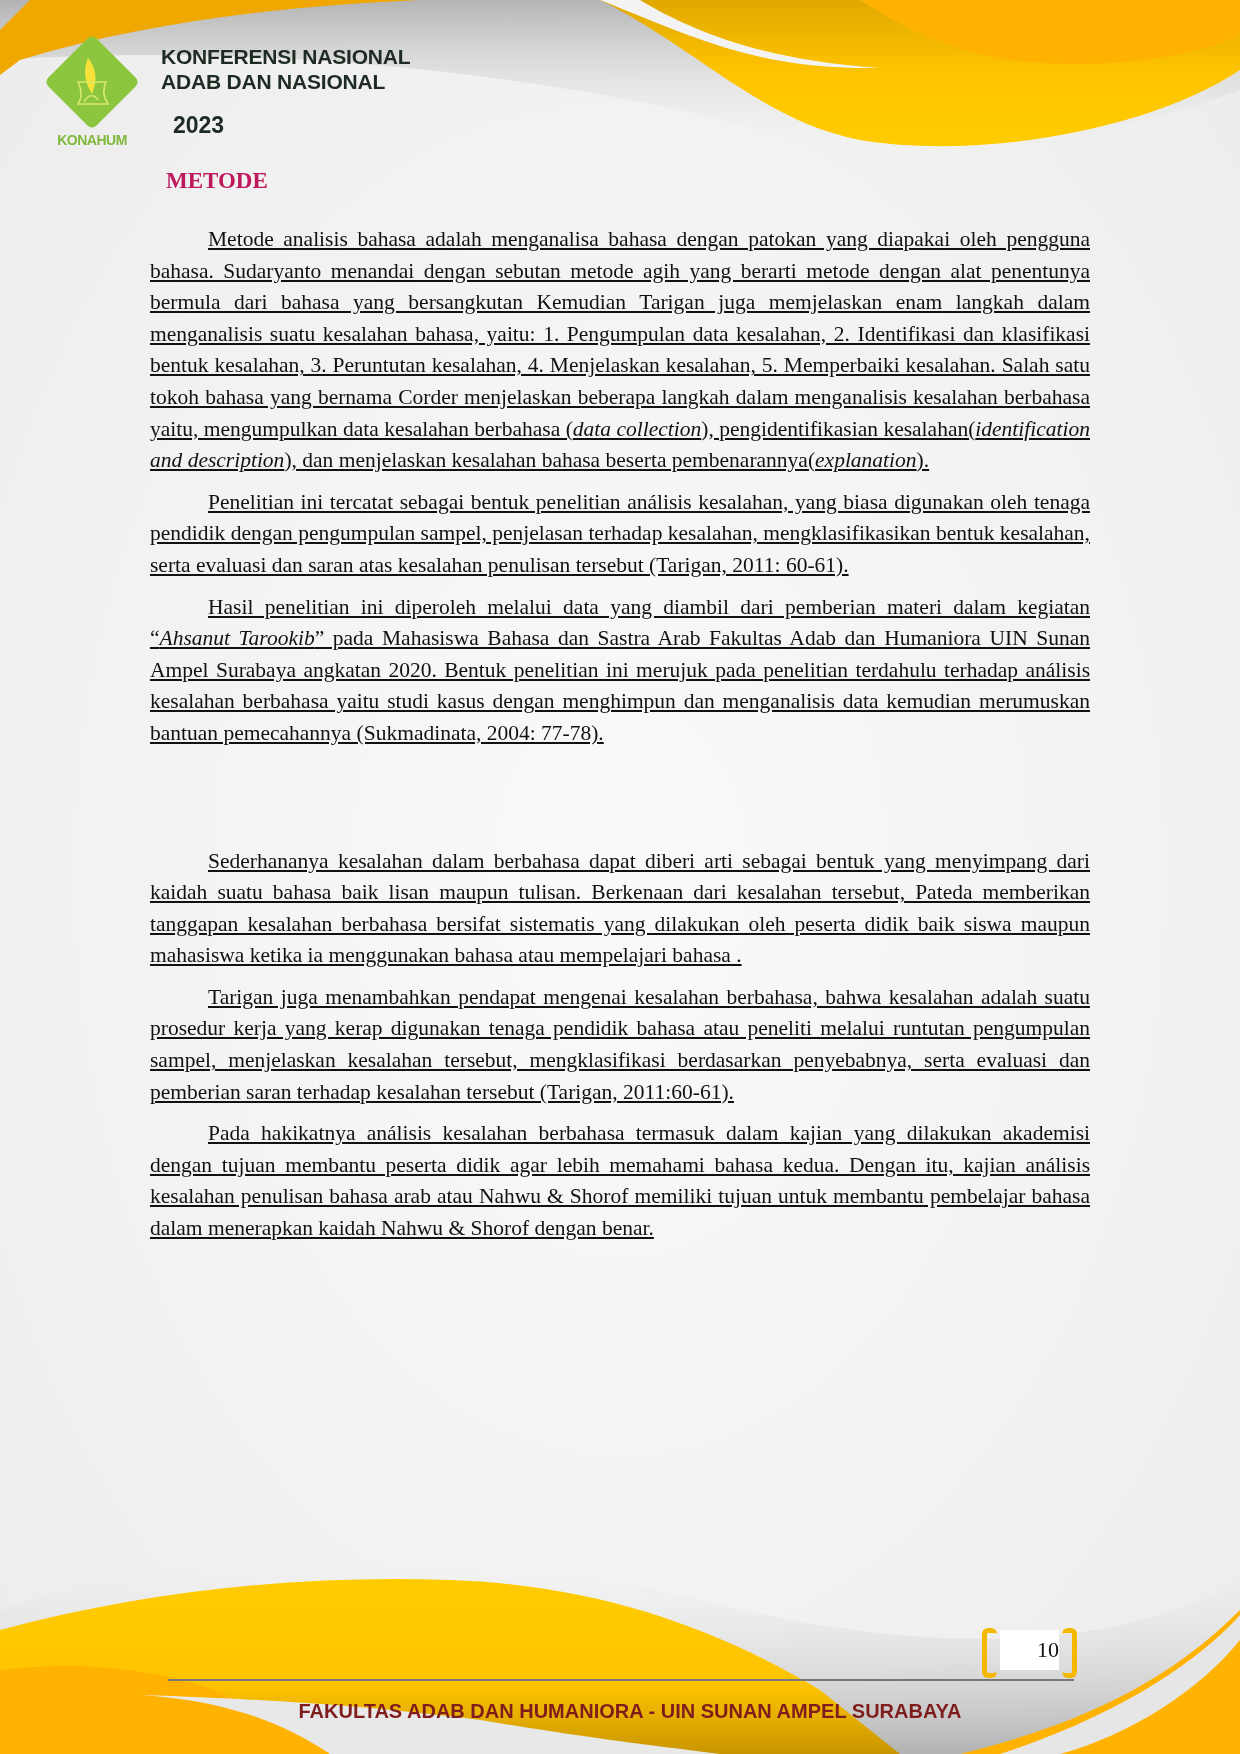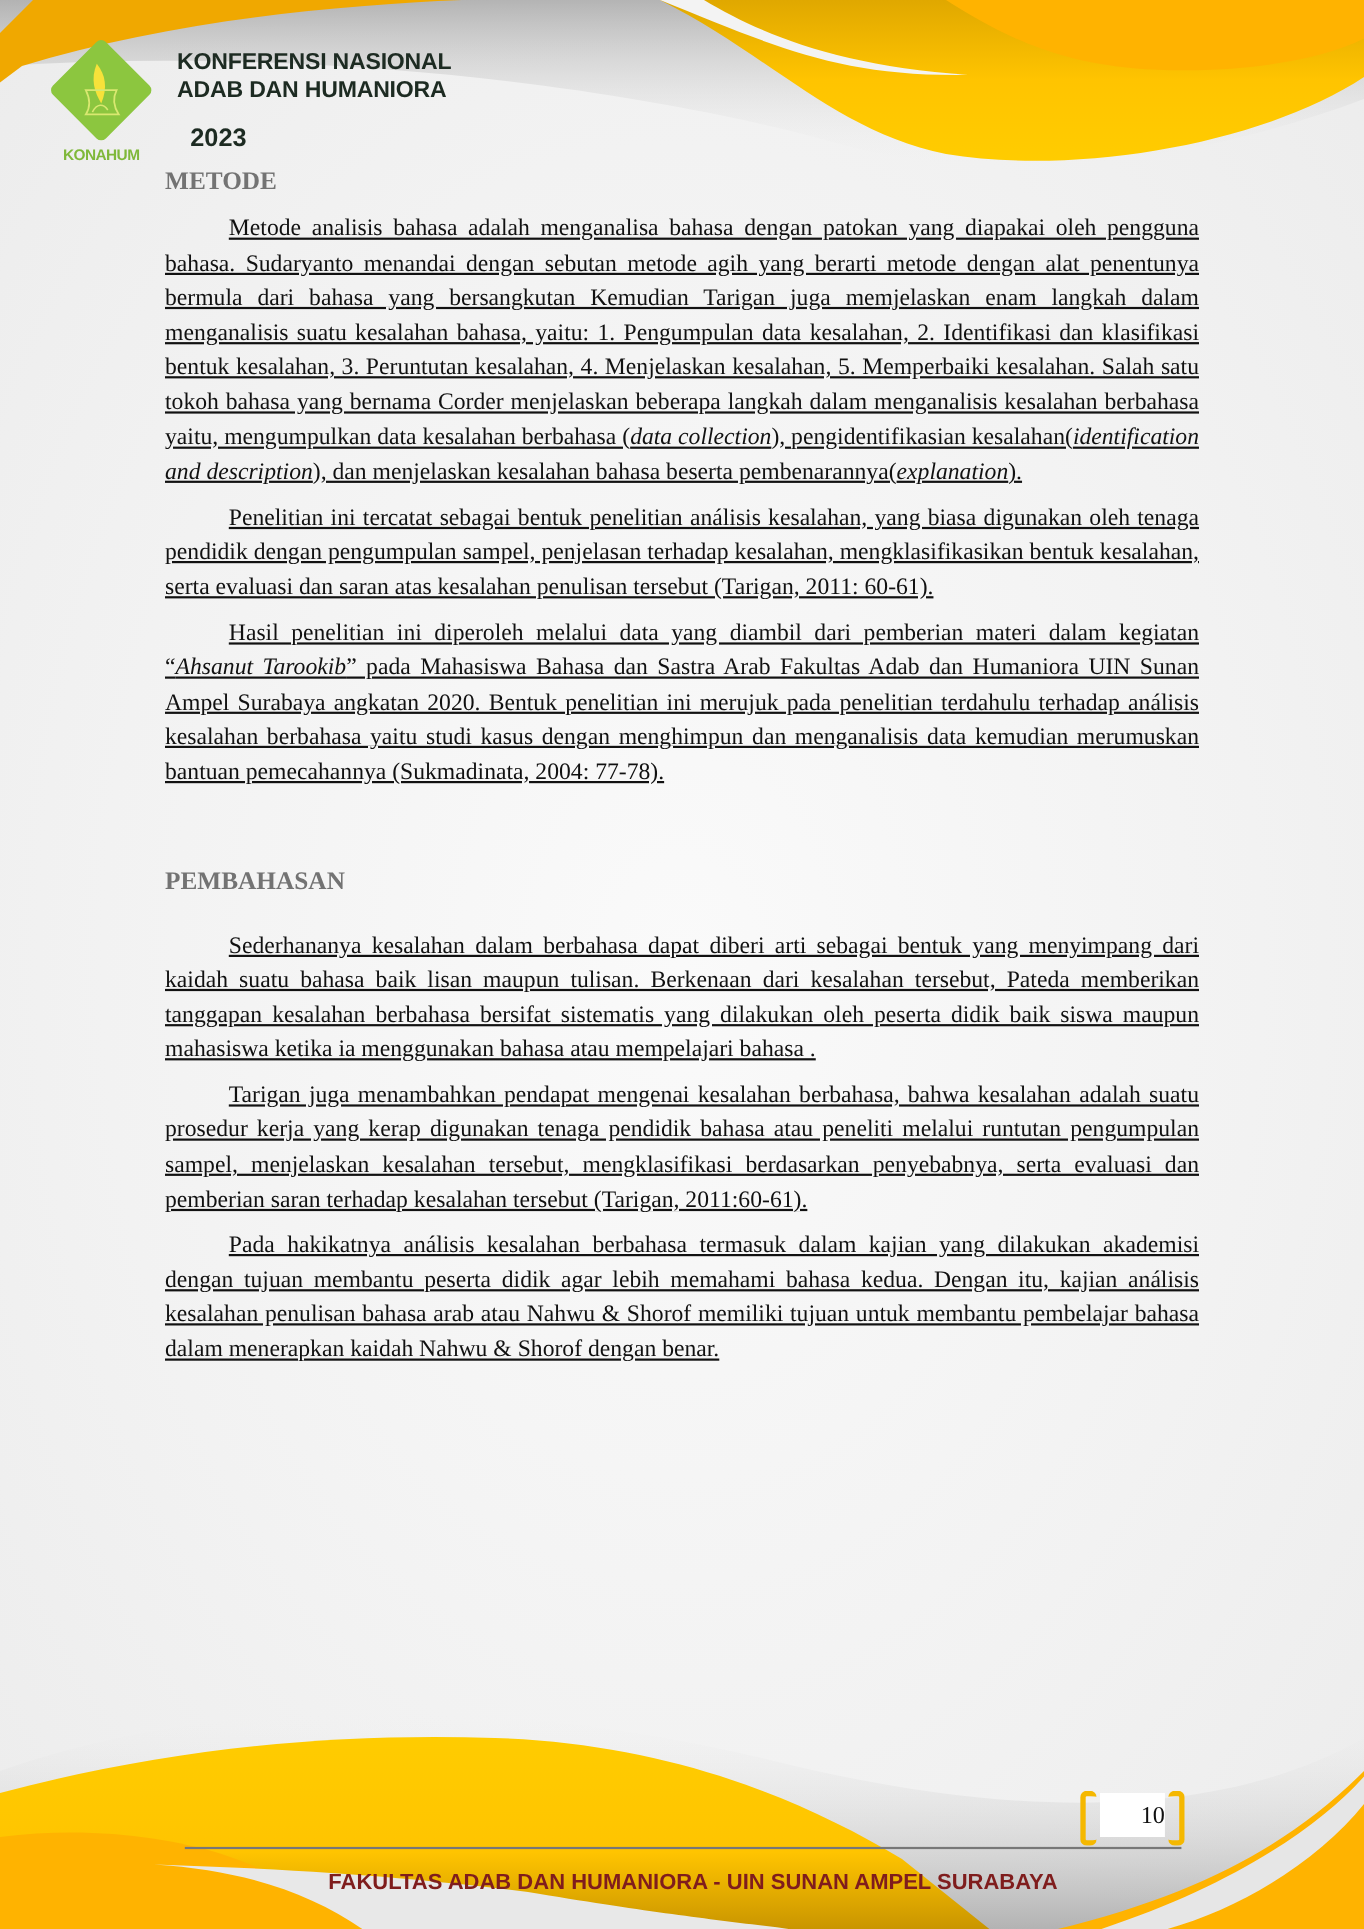--- a/index.html
+++ b/index.html
@@ -28,21 +28,21 @@
   }
   .conf-year {
     position: absolute; left: 173px; top: 112px;
     font-family: "Liberation Sans", sans-serif; font-weight: bold; font-size: 23px; color: #1d2b22;
   }
   .content {
     position: absolute; left: 150px; top: 150px; width: 940px;
     color: #111; font-size: 20.5px; line-height: 31.6px;
   }
   h2, h3 {
-    margin: 0; color: #737373; font-weight: bold; font-family: "Liberation Serif", serif;
+    margin: 16px; color: #be185d; font-weight: bold; font-family: "Liberation Serif", serif;
   }
   h2 { font-size: 23px; line-height: 30px; }
   h3 { font-size: 23px; line-height: 30px; }
   p {
     margin: 0 0 10px 0; text-align: justify; text-indent: 58px;
     font-family: "Liberation Serif", serif; font-size: 21.5px; line-height: 31.6px; text-decoration: underline;
   }
   .pagenum {
     position: absolute; left: 982px; top: 1628px; width: 95px; height: 44px;
   }
@@ -112,33 +112,32 @@
   <svg class="logo-mark" viewBox="0 0 48 64">
     <path d="M20,4 C28,14 30,26 24,40 C18,30 14,18 20,4 Z" fill="#f7e23a"></path>
     <path d="M10,28 L38,28 C34,36 36,44 40,50 L10,50 C14,44 14,36 10,28 Z" fill="none" stroke="#d9e870" stroke-width="1.6"></path>
     <path d="M16,48 C20,40 26,40 30,46" fill="none" stroke="#d9e870" stroke-width="1.4"></path>
   </svg>
   <div class="logo-text">KONAHUM</div>
 </div>
 
 <div class="conf-title">
   <div>KONFERENSI NASIONAL</div>
-  <div>ADAB DAN HUMANIORA</div>
+  <div>ADAB DAN NASIONAL</div>
 </div>
 <div class="conf-year">2023</div>
 
 <div class="content">
   <h2>METODE</h2>
   <div style="height:12px"></div>
   <p><span>Metode analisis bahasa adalah menganalisa bahasa dengan patokan yang diapakai oleh pengguna bahasa. Sudaryanto menandai dengan sebutan metode agih yang berarti metode dengan alat penentunya bermula dari bahasa yang bersangkutan Kemudian Tarigan juga memjelaskan enam langkah dalam menganalisis suatu kesalahan bahasa, yaitu: 1. Pengumpulan data kesalahan, 2. Identifikasi dan klasifikasi bentuk kesalahan, 3. Peruntutan kesalahan, 4. Menjelaskan kesalahan, 5. Memperbaiki kesalahan. Salah satu tokoh bahasa yang bernama Corder menjelaskan beberapa langkah dalam menganalisis kesalahan berbahasa yaitu, mengumpulkan data kesalahan berbahasa (</span><em>data collection</em><span>), pengidentifikasian kesalahan(</span><em>identification and description</em><span>), dan menjelaskan kesalahan bahasa beserta pembenarannya(</span><em>explanation</em><span>).</span></p>
   <p>Penelitian ini tercatat sebagai bentuk penelitian análisis kesalahan, yang biasa digunakan oleh tenaga pendidik dengan pengumpulan sampel, penjelasan terhadap kesalahan, mengklasifikasikan bentuk kesalahan, serta evaluasi dan saran atas kesalahan penulisan tersebut (Tarigan, 2011: 60-61).</p>
   <p><span>Hasil penelitian ini diperoleh melalui data yang diambil dari pemberian materi dalam kegiatan “</span><em>Ahsanut Tarookib</em><span>” pada Mahasiswa Bahasa dan Sastra Arab Fakultas Adab dan Humaniora UIN Sunan Ampel Surabaya angkatan 2020. Bentuk penelitian ini merujuk pada penelitian terdahulu terhadap análisis kesalahan berbahasa yaitu studi kasus dengan menghimpun dan menganalisis data kemudian merumuskan bantuan pemecahannya (Sukmadinata, 2004: 77-78).</span></p>
 
   <div style="height:58px"></div>
-  <h2>PEMBAHASAN</h2>
   <div style="height:14px"></div>
   <div style="height:14px"></div>
   <p>Sederhananya kesalahan dalam berbahasa dapat diberi arti sebagai bentuk yang menyimpang dari kaidah suatu bahasa baik lisan maupun tulisan. Berkenaan dari kesalahan tersebut, Pateda memberikan tanggapan kesalahan berbahasa bersifat sistematis yang dilakukan oleh peserta didik baik siswa maupun mahasiswa ketika ia menggunakan bahasa atau mempelajari bahasa .</p>
   <p>Tarigan juga menambahkan pendapat mengenai kesalahan berbahasa, bahwa kesalahan adalah suatu prosedur kerja yang kerap digunakan tenaga pendidik bahasa atau peneliti melalui runtutan pengumpulan sampel, menjelaskan kesalahan tersebut, mengklasifikasi berdasarkan penyebabnya, serta evaluasi dan pemberian saran terhadap kesalahan tersebut (Tarigan, 2011:60-61).</p>
   <p>Pada hakikatnya análisis kesalahan berbahasa termasuk dalam kajian yang dilakukan akademisi dengan tujuan membantu peserta didik agar lebih memahami bahasa kedua. Dengan itu, kajian análisis kesalahan penulisan bahasa arab atau Nahwu &amp; Shorof memiliki tujuan untuk membantu pembelajar bahasa dalam menerapkan kaidah Nahwu &amp; Shorof dengan benar.</p>
 </div>
 
 <div class="pagenum">
   <div class="br lb"></div>
   <div class="num">10</div>

